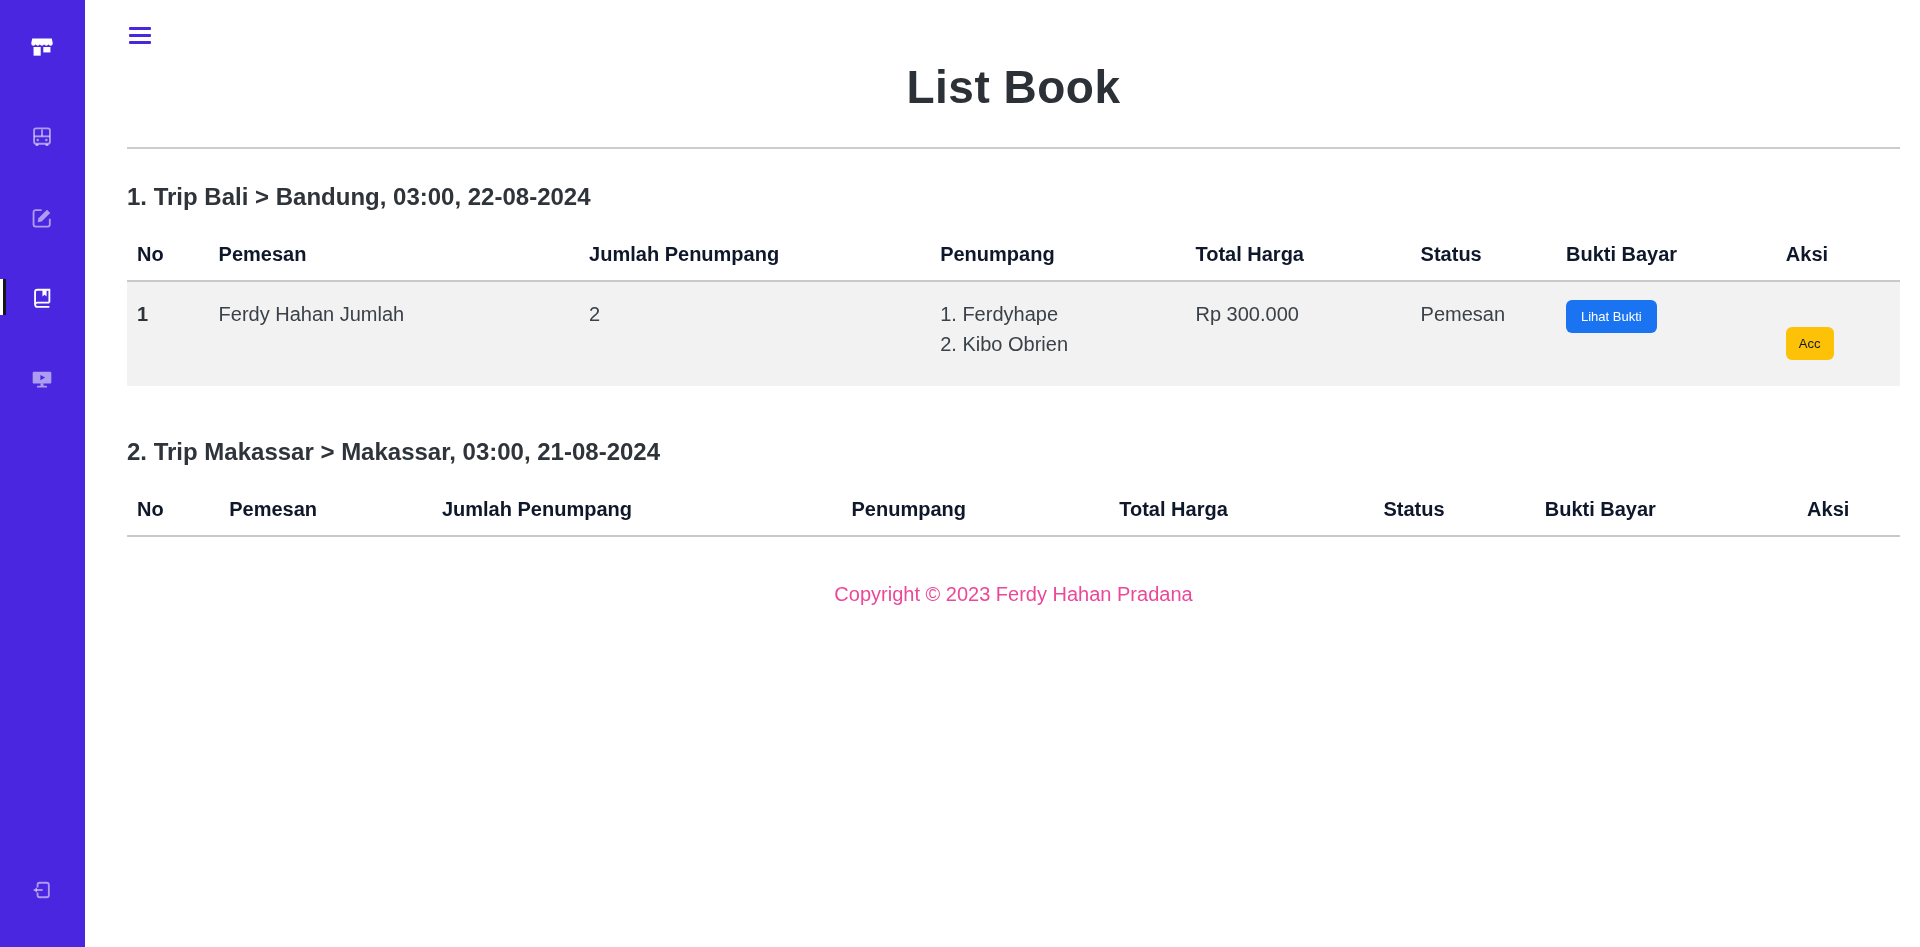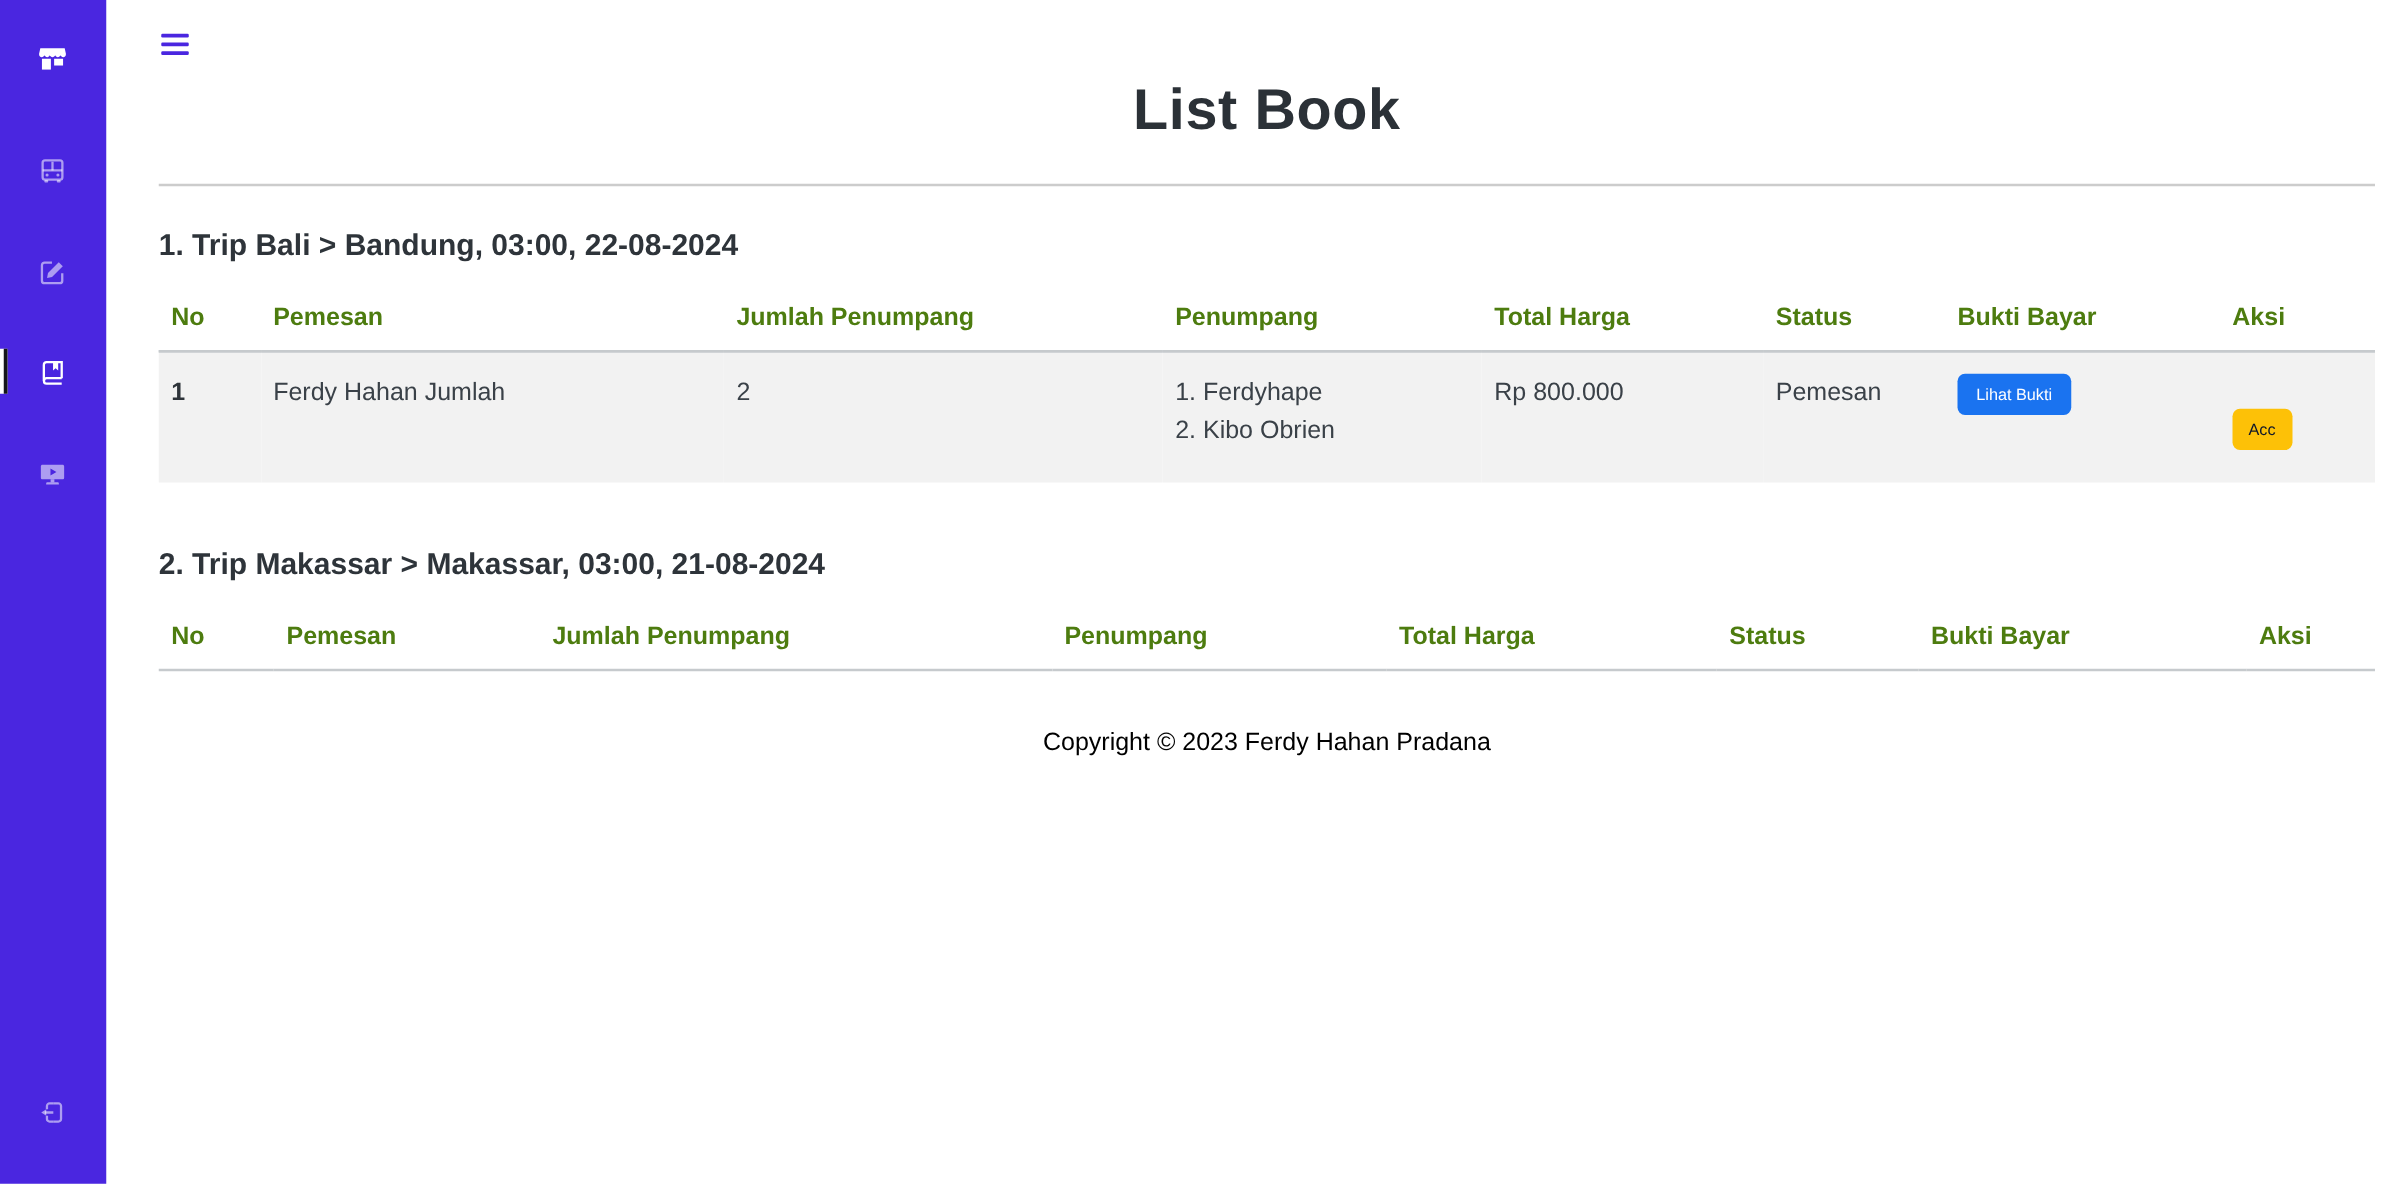--- a/index.html
+++ b/index.html
@@ -48,39 +48,39 @@
     margin-top:60px;letter-spacing:0.5px;
   }
   .title-divider{
     border:0;border-top:2px solid #cccccc;margin-top:33px;
   }
   .trip-title{
     font-size:24px;font-weight:700;color:#2e343a;margin-top:34px;
   }
   table{width:100%;border-collapse:collapse;margin-top:20px;table-layout:fixed;}
   th{
-    text-align:left;font-size:20px;font-weight:700;color:#4d7c0f;
+    text-align:left;font-size:20px;font-weight:700;color:#0f172a;
     padding:12px 10px 14px 10px;border-bottom:2px solid #c6cacd;
   }
   tbody tr{background:#f2f2f2;}
   td{
     font-size:20px;color:#3a4148;vertical-align:top;
     padding:17px 10px 26px 10px;line-height:1.5;
   }
   td.row-no{font-weight:700;color:#2e343a;}
   .passenger-line{display:block;}
   .btn{
     border:0;border-radius:6px;font-size:13px;cursor:pointer;
     font-family:"Liberation Sans","DejaVu Sans",sans-serif;
   }
   .btn-primary{background:var(--primary,#1a73f0);color:#ffffff;padding:9px 15px;}
   .btn-warning{background:var(--warning,#fdc107);color:#0f172a;padding:9px 13px;margin-top:28px;}
   .trip-section.second .trip-title{margin-top:52px;}
   .footer{
-    text-align:center;font-size:20px;color:#000000;margin-top:46px;
+    text-align:center;font-size:20px;color:#ec4899;margin-top:46px;
   }
   
   .t1 .c1{width:4.6%;}  .t1 .c2{width:20.9%;} .t1 .c3{width:19.8%;} .t1 .c4{width:14.4%;}
   .t1 .c5{width:12.7%;} .t1 .c6{width:8.2%;}  .t1 .c7{width:12.4%;} .t1 .c8{width:7.0%;}
   
   .t2 .c1{width:5.2%;}  .t2 .c2{width:12.0%;} .t2 .c3{width:23.1%;} .t2 .c4{width:15.1%;}
   .t2 .c5{width:14.9%;} .t2 .c6{width:9.1%;}  .t2 .c7{width:14.8%;} .t2 .c8{width:5.8%;}
 </style>
 </head>
 <body>
@@ -189,21 +189,21 @@
       </thead>
       <tbody>
         <tr>
           <td class="row-no">1</td>
           <td>Ferdy Hahan Jumlah</td>
           <td>2</td>
           <td>
             <span class="passenger-line">1. Ferdyhape</span>
             <span class="passenger-line">2. Kibo Obrien</span>
           </td>
-          <td>Rp 800.000</td>
+          <td>Rp 300.000</td>
           <td>Pemesan</td>
           <td>
             <button class="btn btn-primary">Lihat Bukti</button>
           </td>
           <td>
             <button class="btn btn-warning">Acc</button>
           </td>
         </tr>
       </tbody>
     </table>

